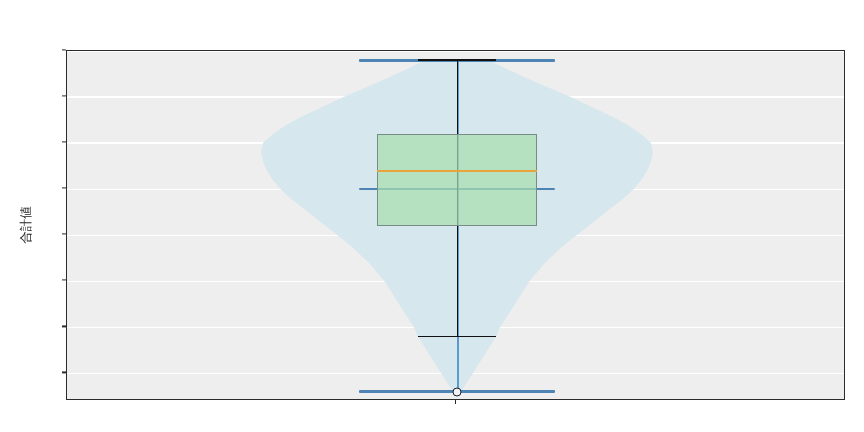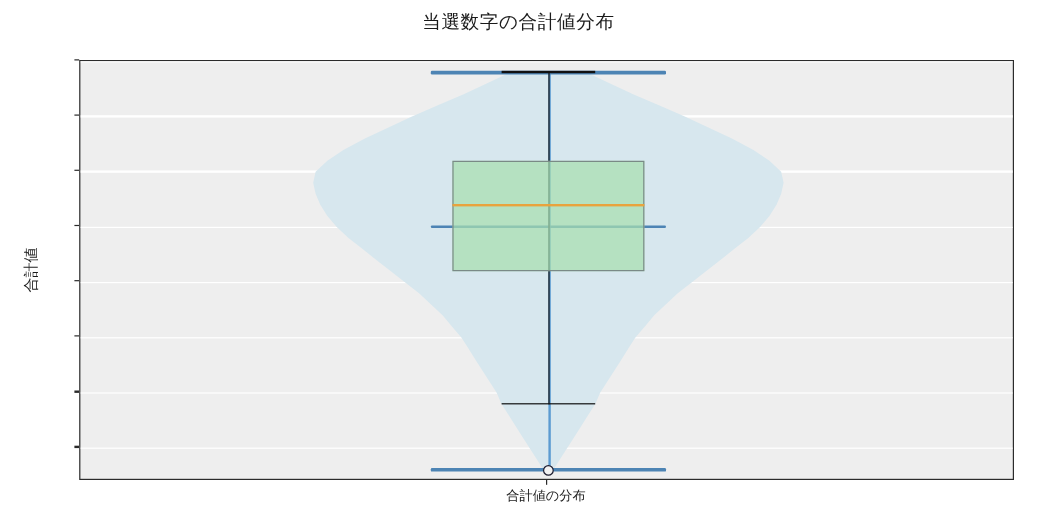--- a/index.html
+++ b/index.html
@@ -67,21 +67,20 @@
     border:1.4px solid #1b1b2e;background:#f2f2f2;
     transform:translate(-50%,-50%);
   }
   #center-stick{position:absolute;left:389.6px;width:2.2px;background:#5b9bd1;}
 </style>
 </head>
 <body>
 
 <div id="figure">
 
-  <div id="chart-title">当選数字の合計値分布</div>
 
   <div id="ylabel-wrap">
     <div id="ylabel">合計値</div>
   </div>
 
   <div id="ytick-labels">
       <div class="ytick-mark" style="top: 372.368px;"></div>
       <div class="ytick-mark" style="top: 326.316px;"></div>
       <div class="ytick-mark" style="top: 280.263px;"></div>
       <div class="ytick-mark" style="top: 234.211px;"></div>
@@ -117,15 +116,14 @@
     <div id="cap-high" class="bp-line whisker-cap" style="top: 8.31053px; left: 351px; width: 78px;"></div>
     <div id="cap-low" class="bp-line whisker-cap" style="top: 284.626px; left: 351px; width: 78px;"></div>
 
     <div id="box-rect" style="top: 82.8947px; height: 92.1053px; left: 310px; width: 160px;"></div>
     <div id="median-line" style="top: 118.837px; left: 310px; width: 160px; background: rgb(232, 163, 61);"></div>
 
     <div id="flier" style="top: 340.789px; left: 390px;"></div>
   </div>
 
   <div id="xtick-mark"></div>
-  <div id="xtick-label">合計値の分布</div>
 
 </div>
 
 </body></html>

